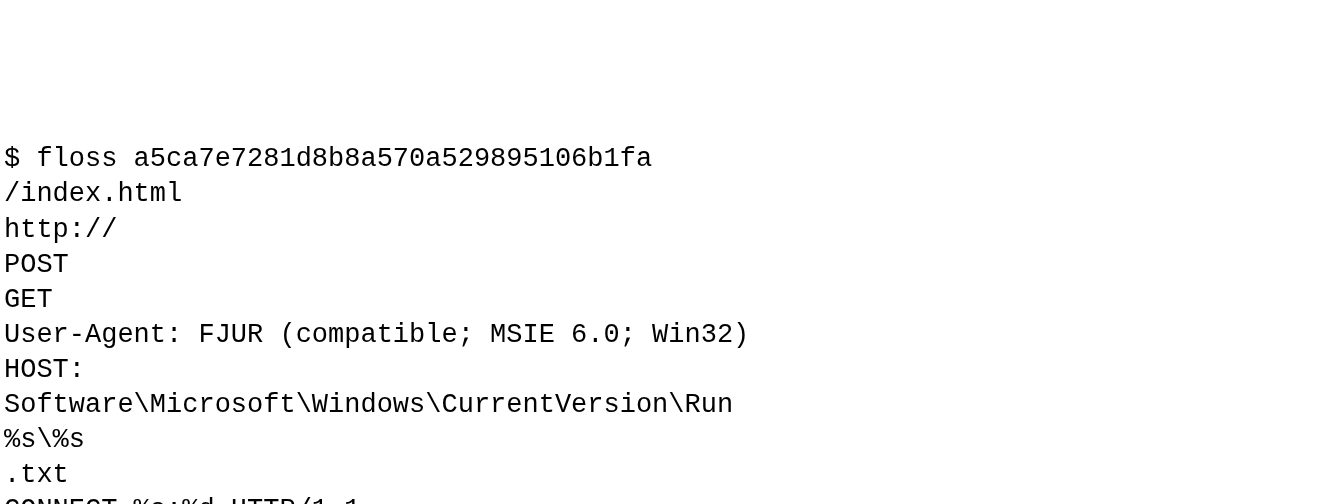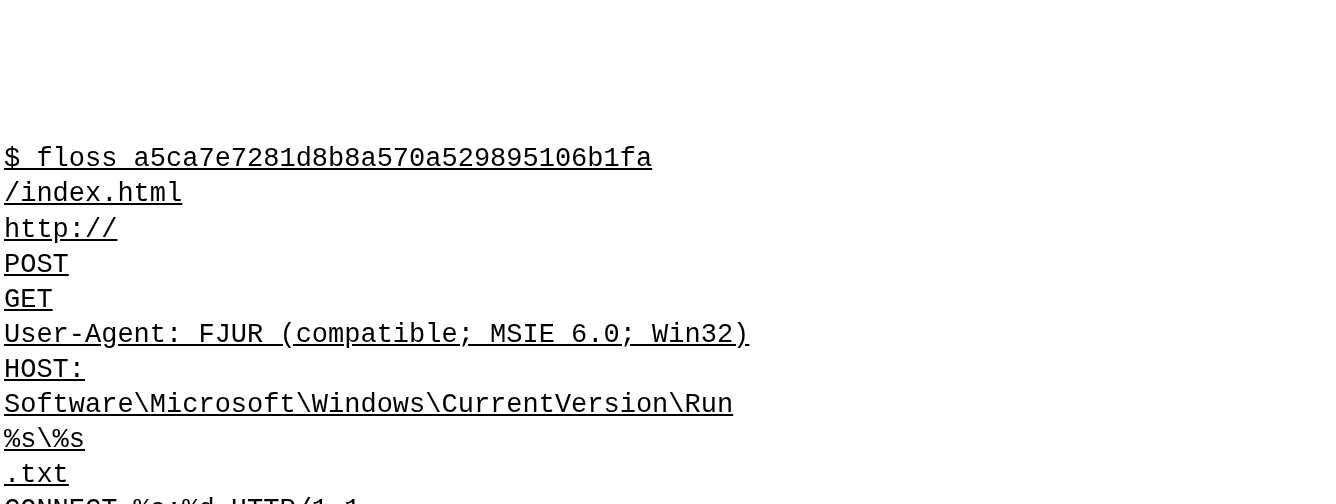--- a/index.html
+++ b/index.html
@@ -11,21 +11,20 @@
       background: #ffffff;
       font-family: "Consolas", "Courier New", monospace;
       font-size: 27px;
       line-height: 1.3;
       color: #000000;
       padding: 2px 4px;
       white-space: pre;
     }
     .terminal-line {
       display: block;
-      text-decoration: underline;
     }
   </style>
 </head>
 <body>
 
 
 
 <div><span class="terminal-line">$ floss a5ca7e7281d8b8a570a529895106b1fa</span><span class="terminal-line">/index.html</span><span class="terminal-line">http://</span><span class="terminal-line">POST</span><span class="terminal-line">GET</span><span class="terminal-line">User-Agent: FJUR (compatible; MSIE 6.0; Win32)</span><span class="terminal-line">HOST:</span><span class="terminal-line">Software\Microsoft\Windows\CurrentVersion\Run</span><span class="terminal-line">%s\%s</span><span class="terminal-line">.txt</span><span class="terminal-line">CONNECT %s:%d HTTP/1.1</span></div>
 
 

